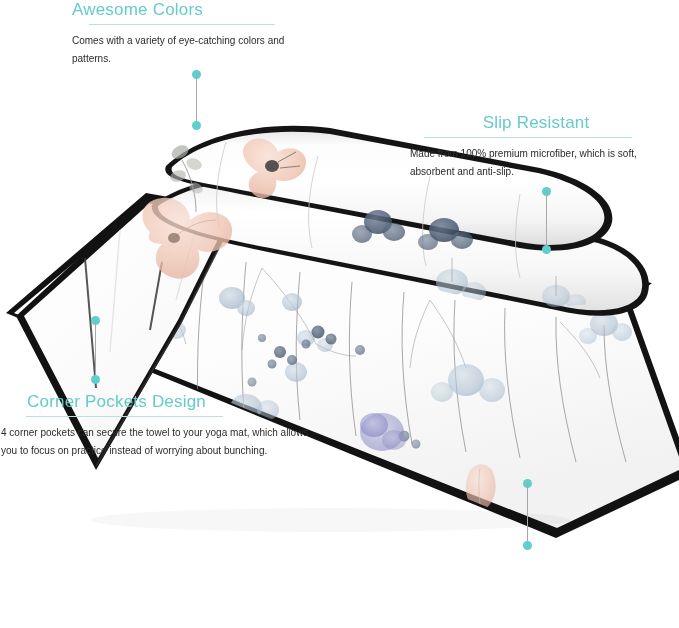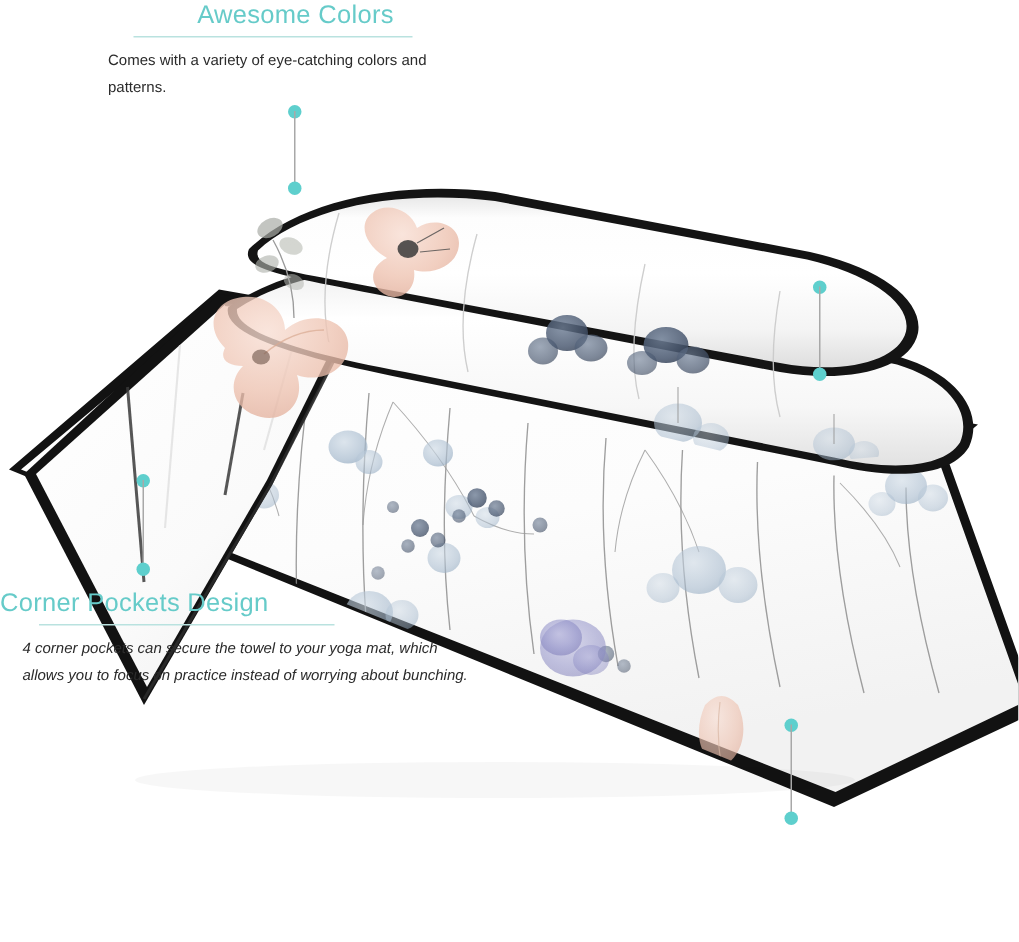--- a/index.html
+++ b/index.html
@@ -56,41 +56,41 @@
     color: #2b2b2b;
     margin: 0;
   }
 
   
   #callout-awesome-colors {
     left: 72px;
     top: 0px;
     width: 250px;
   }
-  #callout-awesome-colors .c-title { text-align: center; }
+  #callout-awesome-colors .c-title { }
   #callout-awesome-colors .c-rule { width: 186px; margin-left: 17px; }
 
   
   #callout-slip-resistant {
     left: 410px;
     top: 113px;
     width: 252px;
   }
   #callout-slip-resistant .c-title { text-align: center; }
   #callout-slip-resistant .c-rule { width: 208px; margin-left: 14px; }
 
   
   #callout-corner-pockets {
     left: 0px;
     top: 392px;
     width: 320px;
   }
-  #callout-corner-pockets .c-title { }
+  #callout-corner-pockets .c-title { padding-left: 27px; }
   #callout-corner-pockets .c-rule { width: 197px; margin-left: 26px; }
-  #callout-corner-pockets .c-body { padding-left: 15px; font-style: italic; }
+  #callout-corner-pockets .c-body { padding-left: 1px; }
 
   
   #callout-easy-care {
     left: 400px;
     top: 556px;
     width: 279px;
   }
   #callout-easy-care .c-title { padding-left: 28px; }
   #callout-easy-care .c-rule { width: 198px; margin-left: 31px; }
   #callout-easy-care .c-body { padding-left: 1px; }
@@ -398,20 +398,25 @@
     <span class="lead-line"></span>
     <span class="dot bottom"></span>
   </div>
 
   <div class="callout" id="callout-awesome-colors">
     <p class="c-title">Awesome Colors</p>
     <div class="c-rule"></div>
     <p class="c-body">Comes with a variety of eye-catching colors and patterns.</p>
   </div>
 
+  <div class="callout" id="callout-slip-resistant">
+    <p class="c-title">Slip Resistant</p>
+    <div class="c-rule"></div>
+    <p class="c-body">Made from 100% premium microfiber, which is soft, absorbent and anti-slip.</p>
+  </div>
 
   <div class="callout" id="callout-corner-pockets">
     <p class="c-title">Corner Pockets Design</p>
     <div class="c-rule"></div>
     <p class="c-body">4 corner pockets can secure the towel to your yoga mat, which allows you to focus on practice instead of worrying about bunching.</p>
   </div>
 
 
 </div>
 

